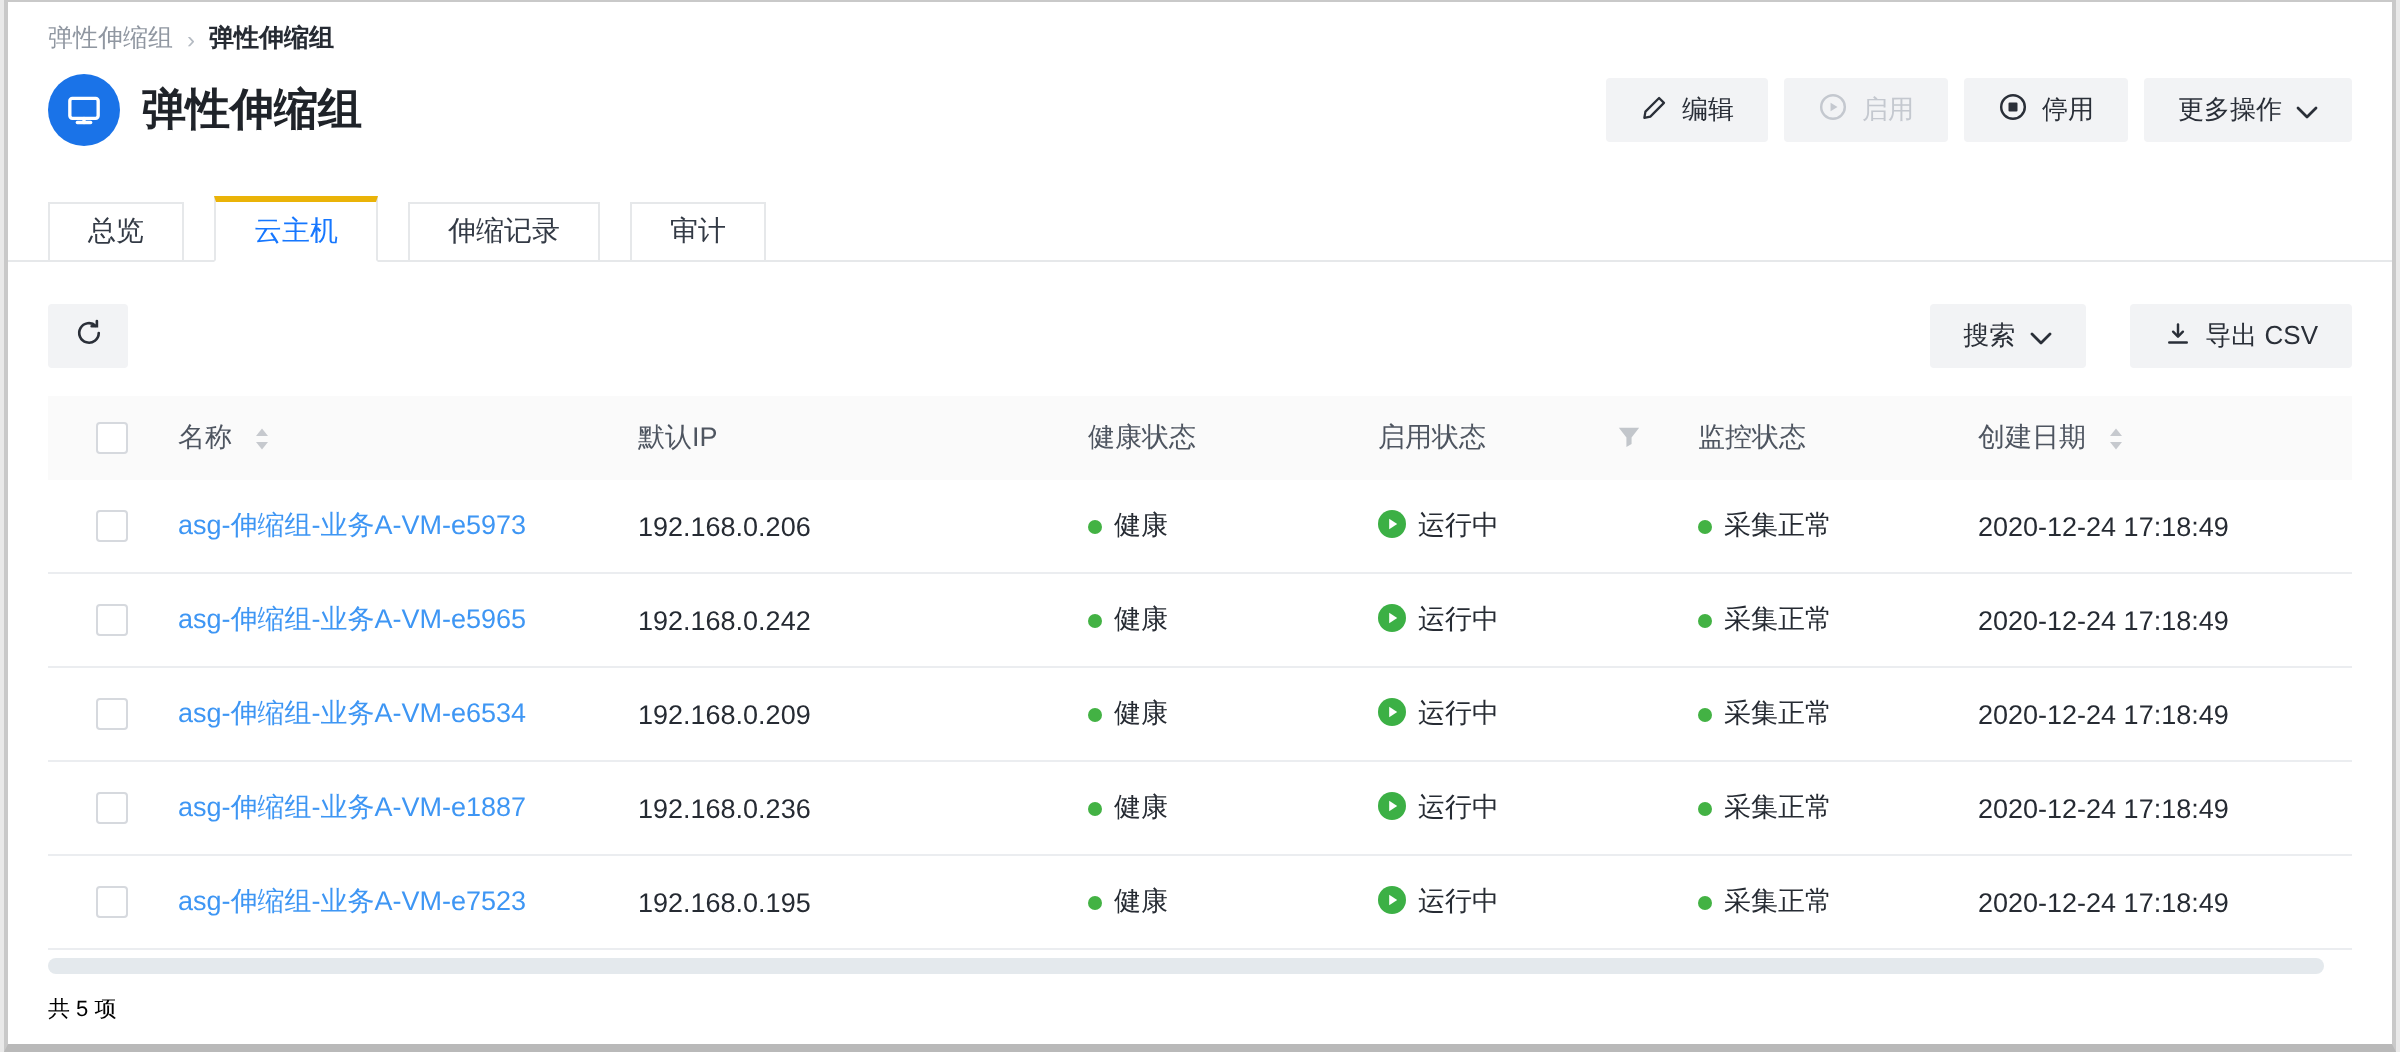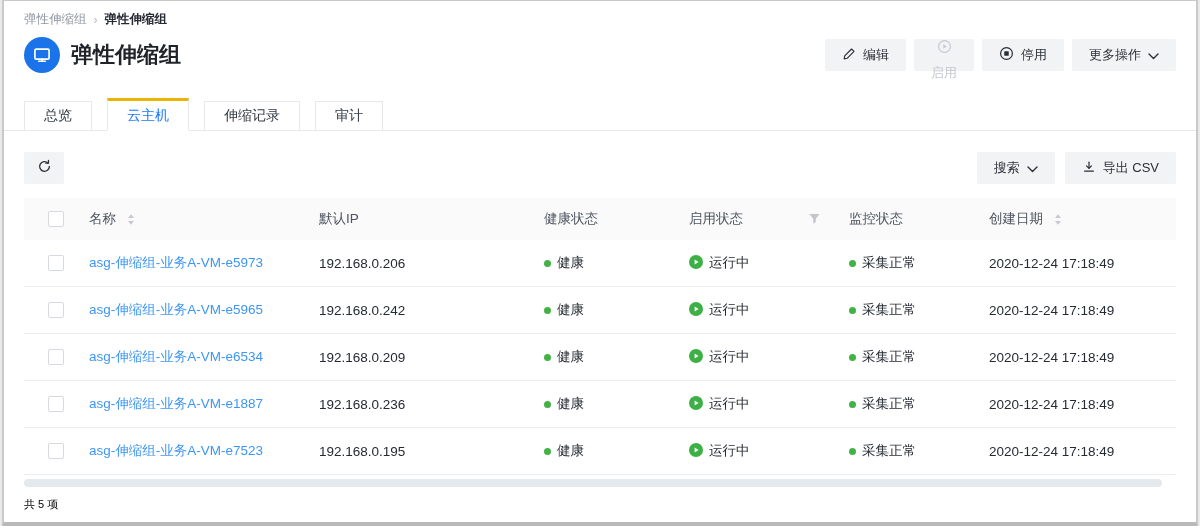--- a/index.html
+++ b/index.html
@@ -18,37 +18,37 @@
   .page-header { display:flex; justify-content:space-between; align-items:center; padding:9px 20px 0; }
   .title-wrap { display:flex; align-items:center; gap:11px; }
   .title-icon { width:36px; height:36px; border-radius:50%; background:#1a73e8; display:flex; align-items:center; justify-content:center; flex:none; }
   .page-title { margin:0; font-size:22px; font-weight:600; color:#1f2329; }
   .actions { display:flex; gap:8px; }
   .btn {
     height:32px; display:inline-flex; align-items:center; gap:7px; padding:0 17px;
     background:#f2f3f5; border:none; border-radius:2px; font-size:13px; color:#2a2f38;
     cursor:pointer; font-family:inherit; white-space:nowrap;
   }
-  .btn.disabled { color:#c4c8cf; cursor:default;flex-direction:column; }
+  .btn.disabled { color:#c4c8cf; cursor:default; }
   .btn svg { flex:none; }
   
   .tabs { display:flex; align-items:flex-end; padding:0 20px; margin-top:25px; border-bottom:1px solid #e6e8ea; }
   .tab {
     height:29px; margin-right:15px; padding:0 19px; display:flex; align-items:center;
     border:1px solid #e6e8ea; border-bottom:none; background:#fff;
     font-size:14px; color:#333a45; cursor:pointer;
   }
   .tab.active {
     height:33px; margin-bottom:-1px; border-top:3px solid #eab308; border-bottom:1px solid #fff;
     color:#1677ff;
   }
   
   .toolbar { display:flex; justify-content:space-between; align-items:center; padding:0 20px; margin-top:21px; }
   .icon-btn { width:40px; height:32px; display:flex; align-items:center; justify-content:center; background:#f2f3f5; border:none; border-radius:2px; cursor:pointer; color:#2a2f38; }
-  .toolbar-right { display:flex; gap:10px; }
+  .toolbar-right { display:flex; gap:22px; }
   
   .table { margin:14px 20px 0; }
   .thead { display:flex; align-items:center; height:42px; background:#fafafa; font-size:13.5px; color:#4e5560; }
   .trow  { display:flex; align-items:center; height:47px; border-bottom:1px solid #ebedf0; font-size:13.5px; color:#262b33; background:#fff; }
   .c-cb     { width:65px;  padding-left:24px; display:flex; align-items:center; }
   .c-name   { width:230px; display:flex; align-items:center; gap:5px; }
   .c-ip     { width:225px; }
   .c-health { width:145px; }
   .c-enable { width:160px; display:flex; align-items:center; }
   .c-monitor{ width:140px; }

